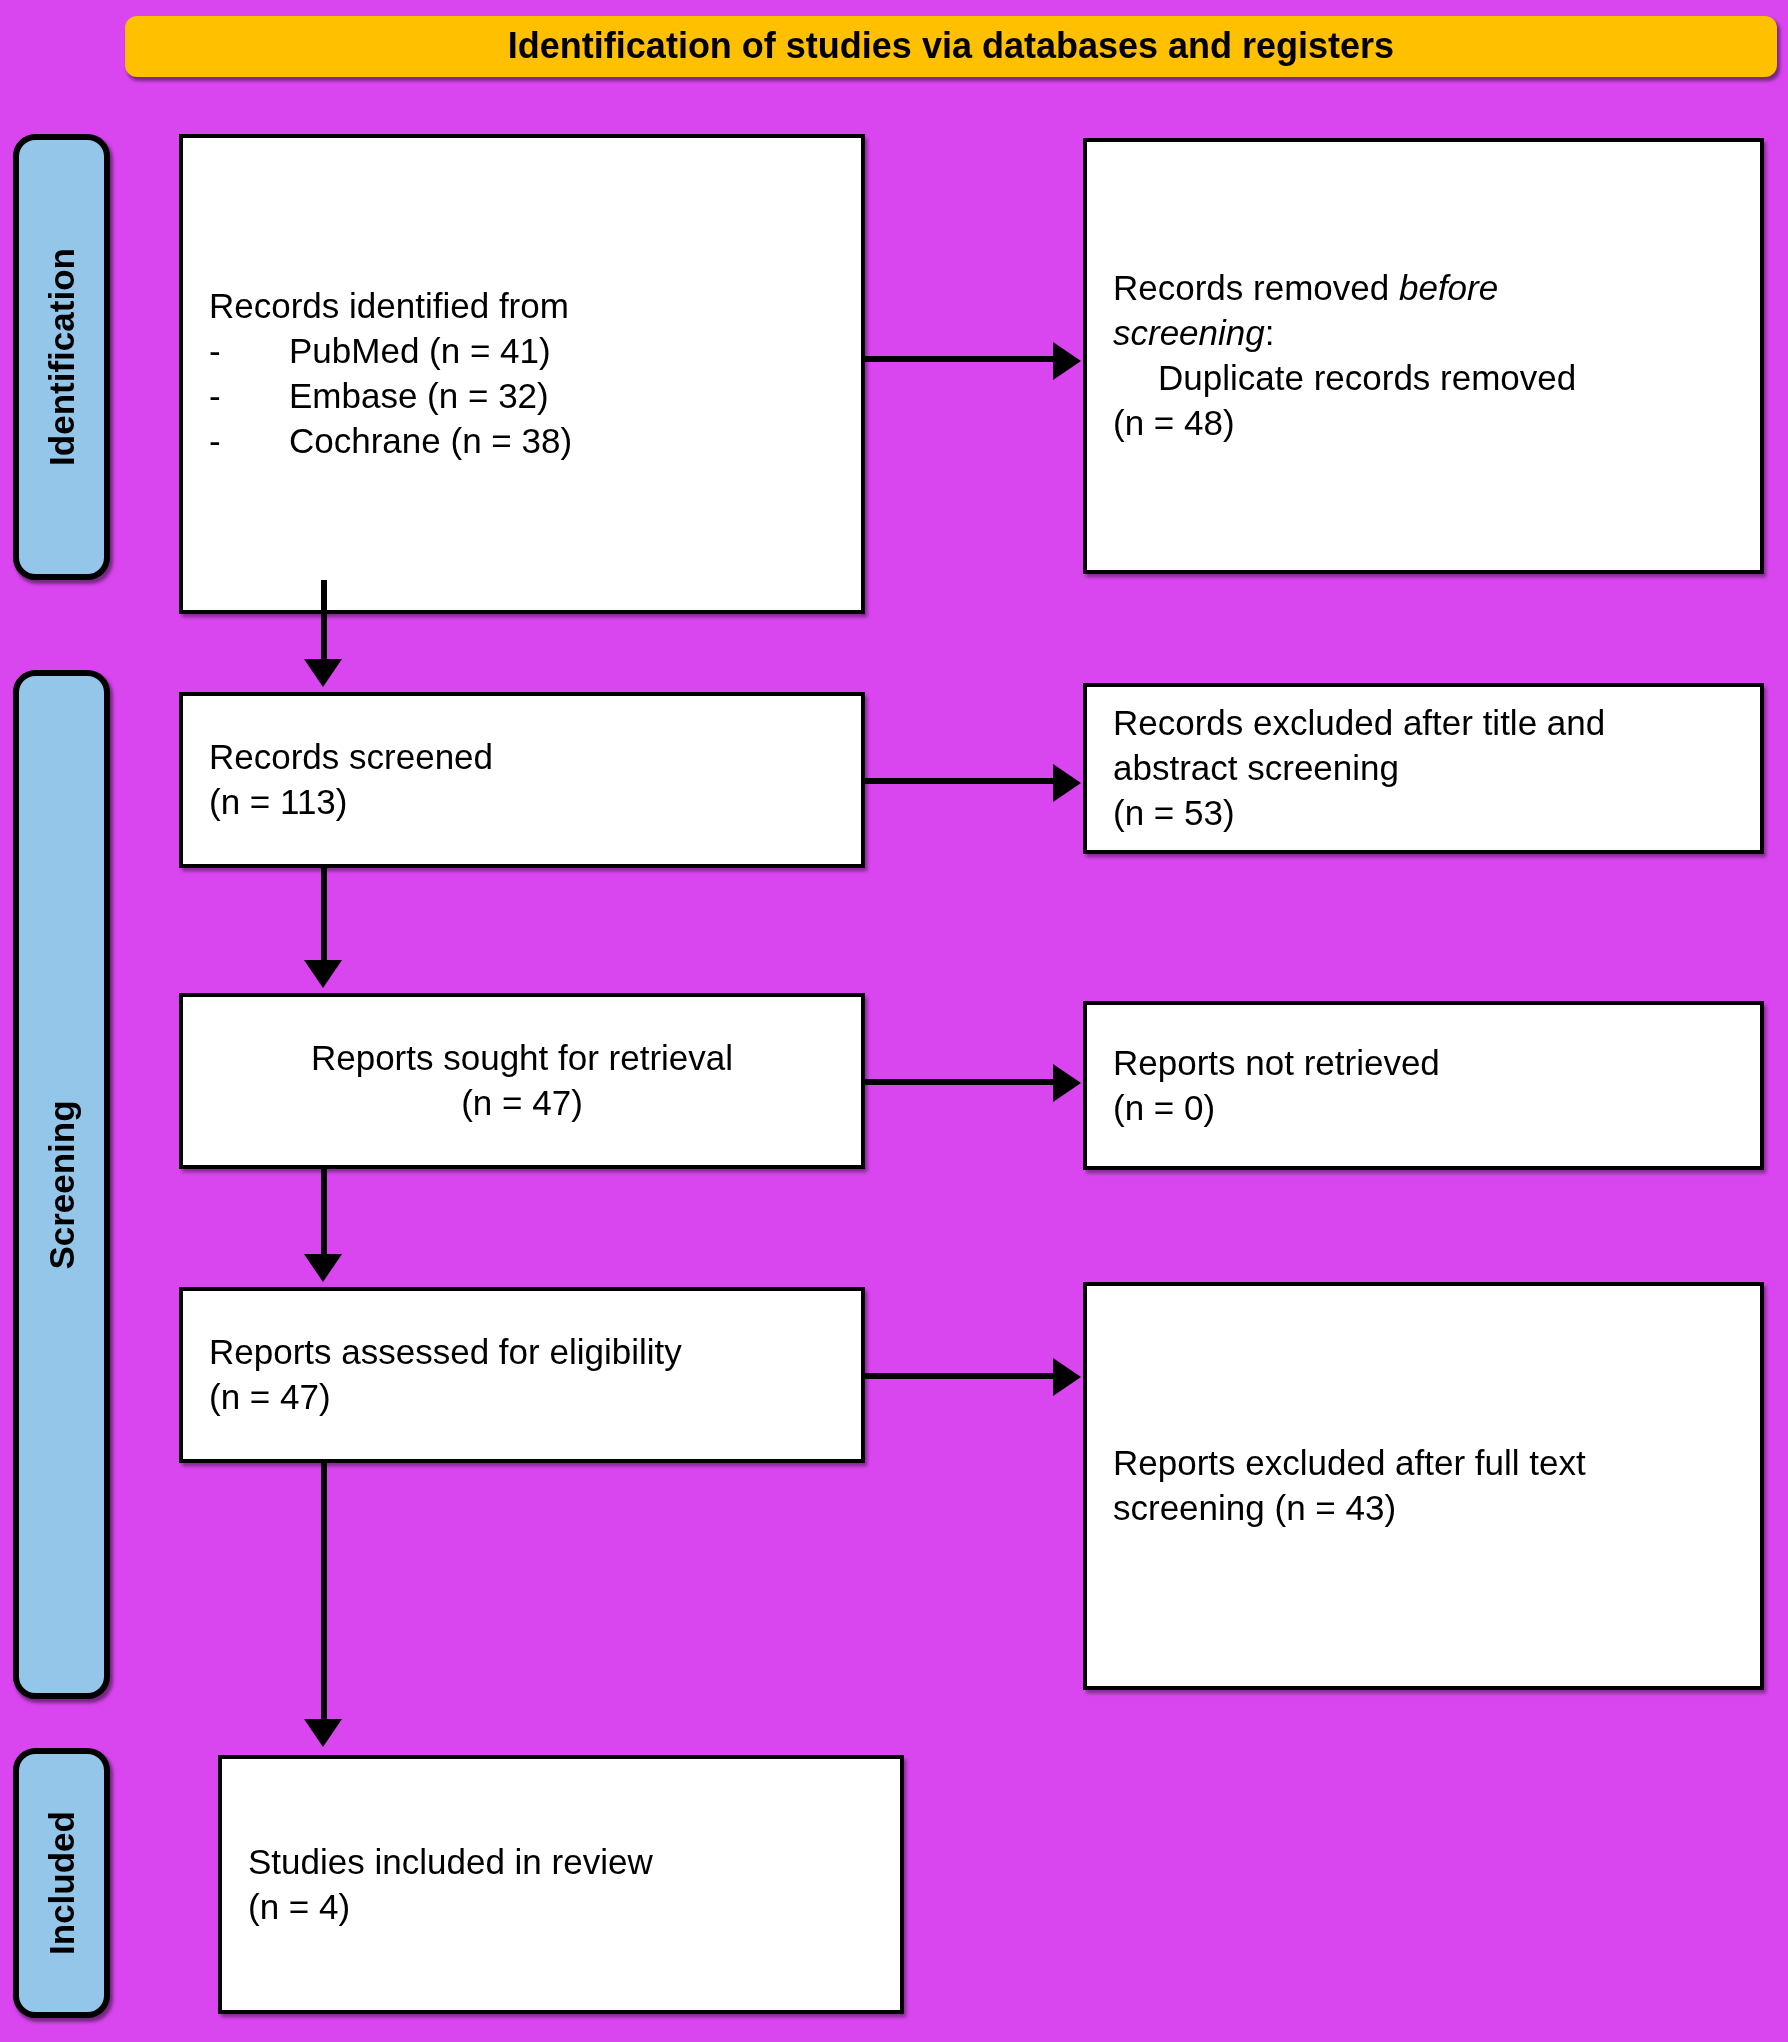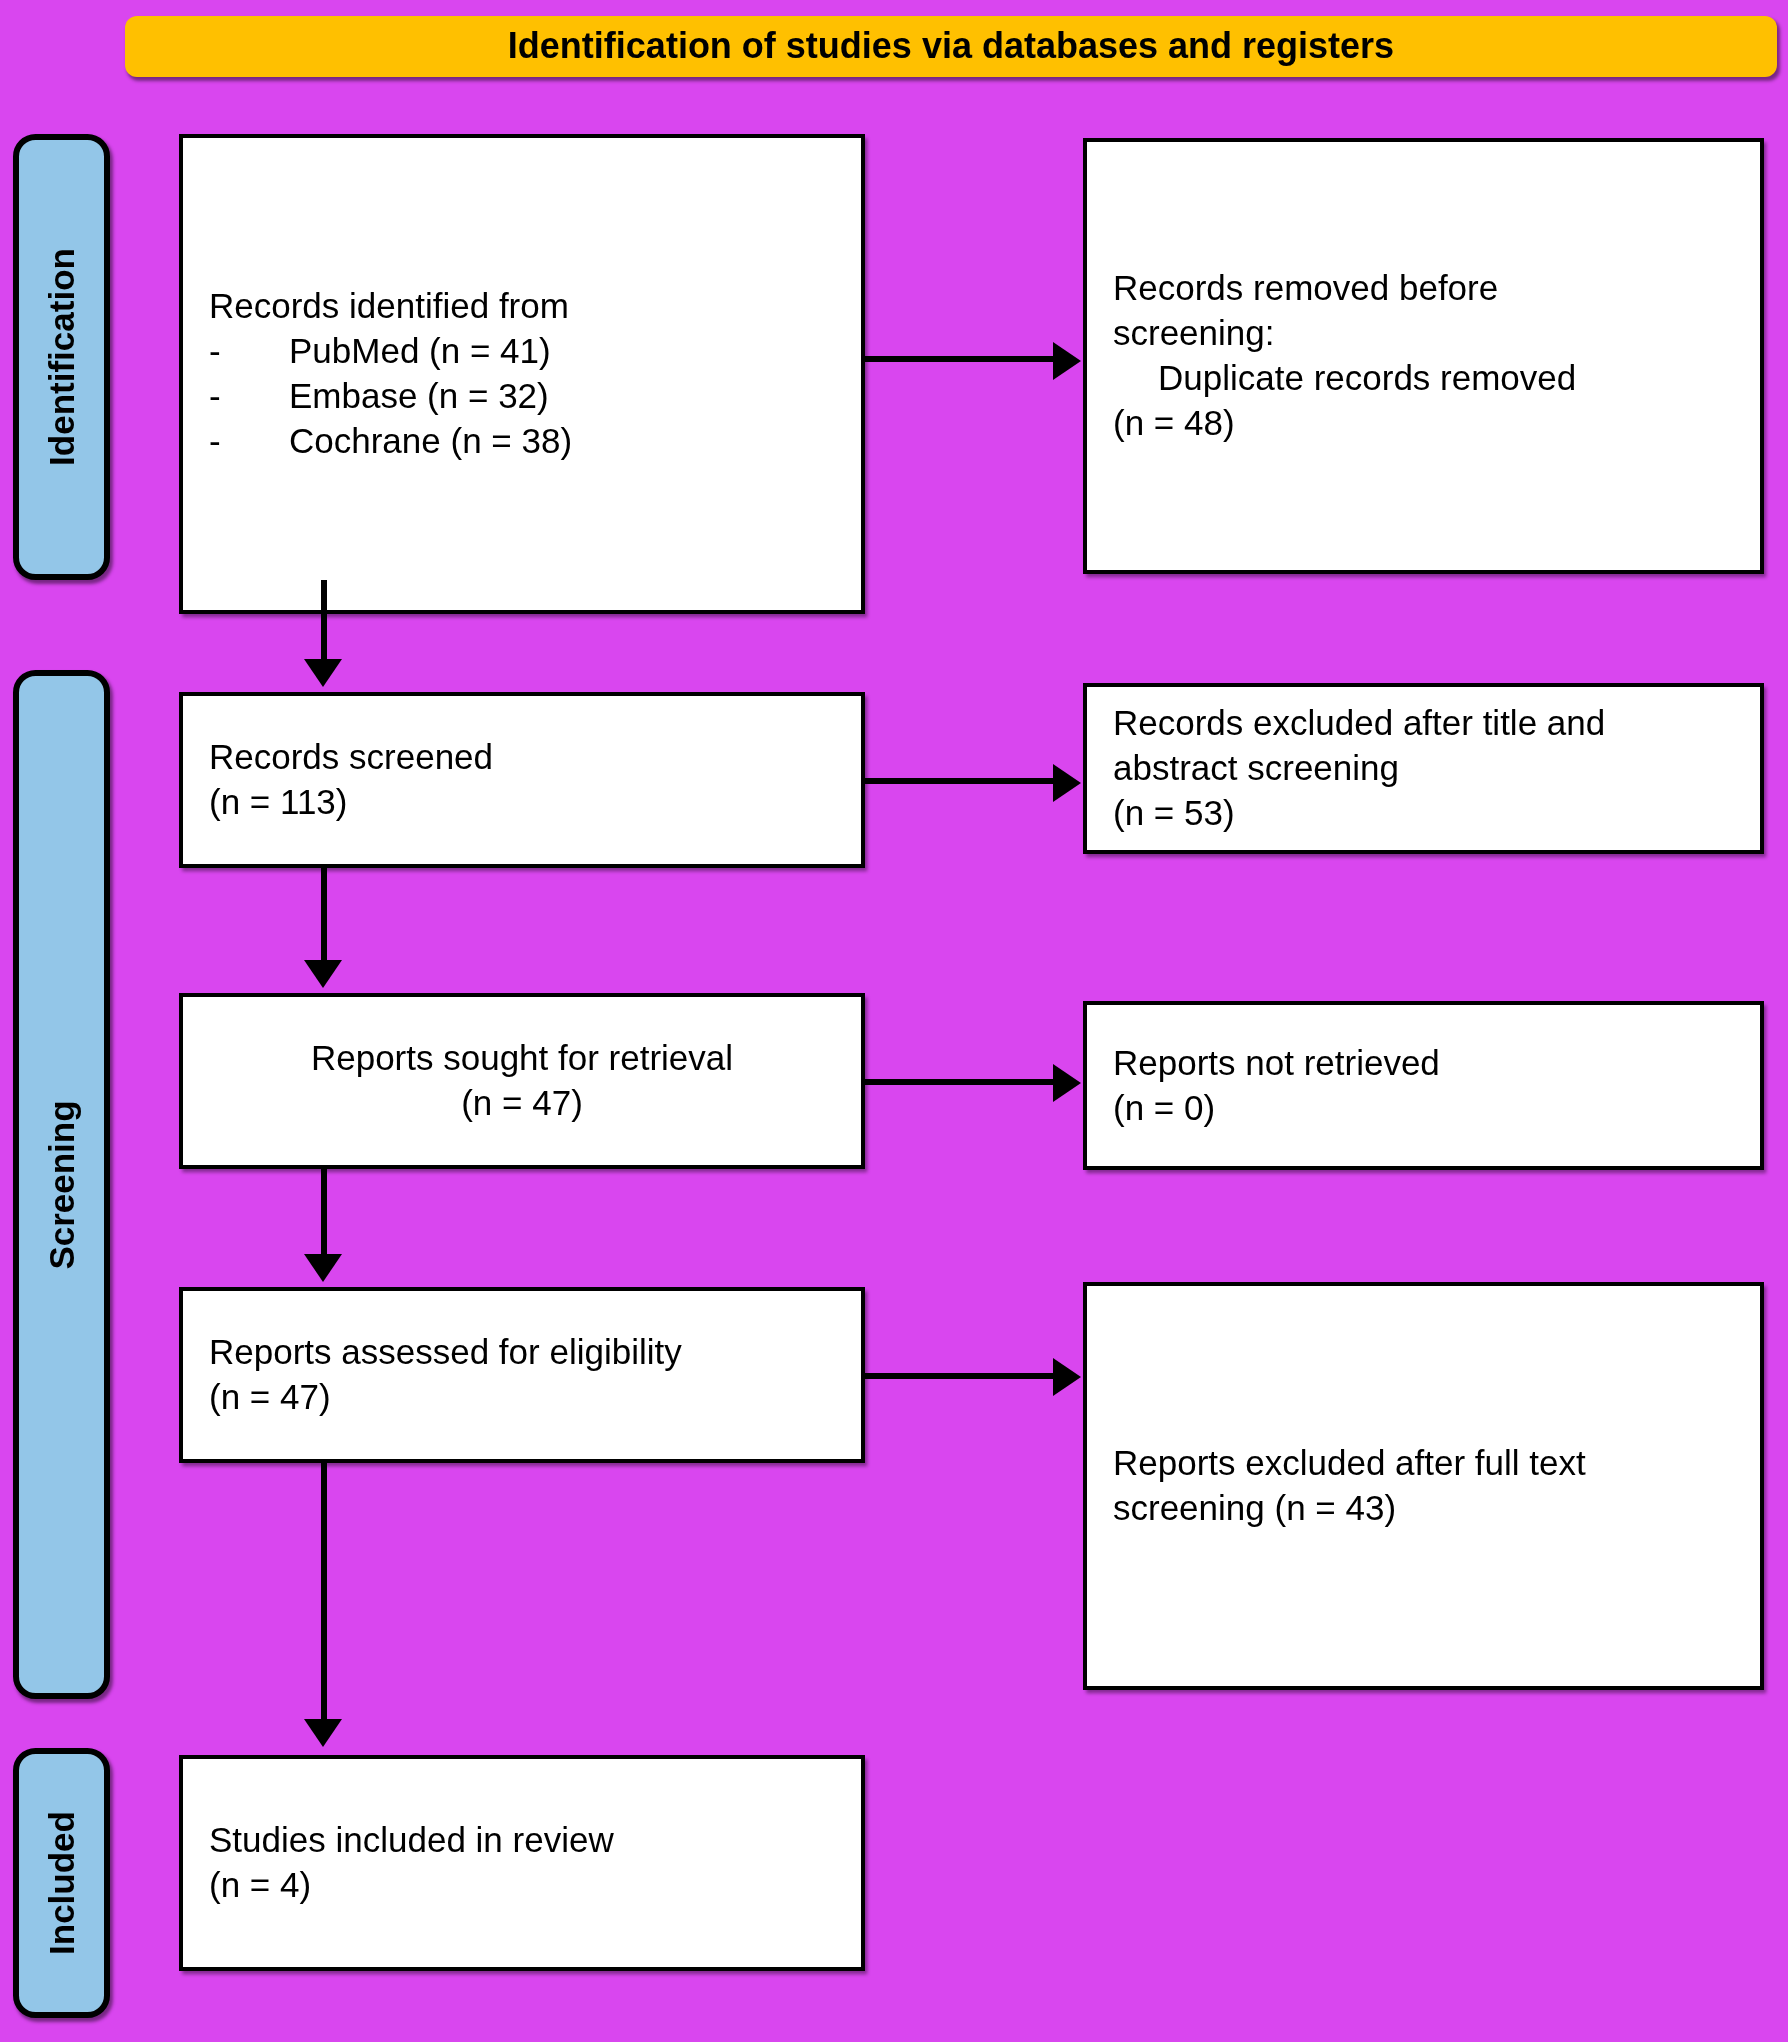--- a/index.html
+++ b/index.html
@@ -89,35 +89,35 @@
     color: #000000;
     white-space: nowrap;
     display: flex;
   }
   .flow-box .sub .dash {
     display: inline-block;
     width: 80px;
     flex: 0 0 80px;
   }
   .flow-box .indent { padding-left: 45px; }
-  .ital { }
+  .ital { font-style: italic; }
 
   
   .col-left  { left: 179px;  width: 686px; }
   .col-right { left: 1083px; width: 681px; }
 
   #box-identified      { top: 134px;  height: 480px; }
   #box-removed         { top: 138px;  height: 436px; }
   #box-screened        { top: 692px;  height: 176px; }
   #box-excluded-ta     { top: 683px;  height: 171px; }
   #box-sought          { top: 993px; height: 176px; align-items: center; }
   #box-not-retrieved   { top: 1001px; height: 169px; }
   #box-assessed        { top: 1287px; height: 176px; }
   #box-excluded-ft     { top: 1282px; height: 408px; }
-  #box-included        { top: 1755px; height: 216px; }
+  #box-included        { top: 1755px; height: 259px; margin-left: 39px; }
 
   
   .conn { position: absolute; background: #000000; }
   .v-line { width: 6px; }
   .h-line { height: 6px; }
 
   .arrow-down {
     position: absolute;
     width: 0; height: 0;
     border-left: 19px solid transparent;

